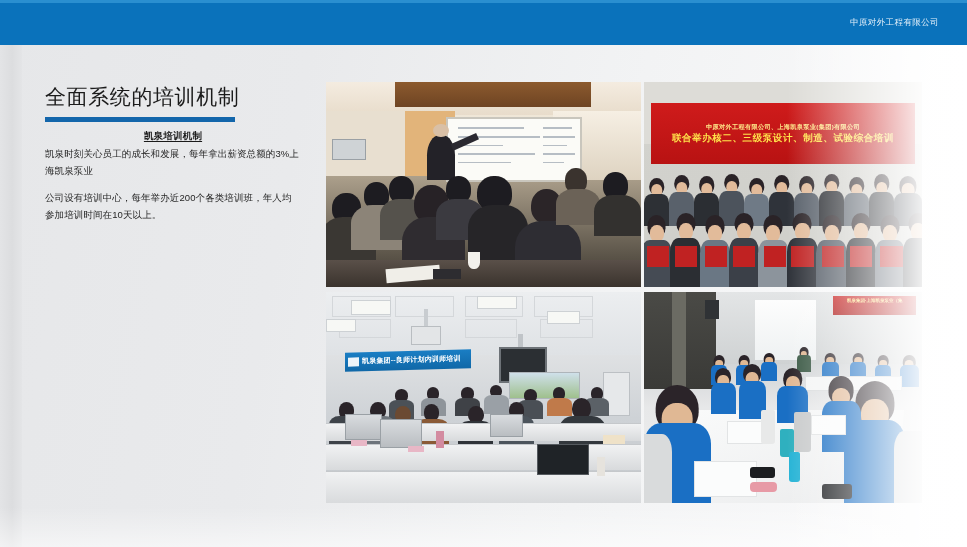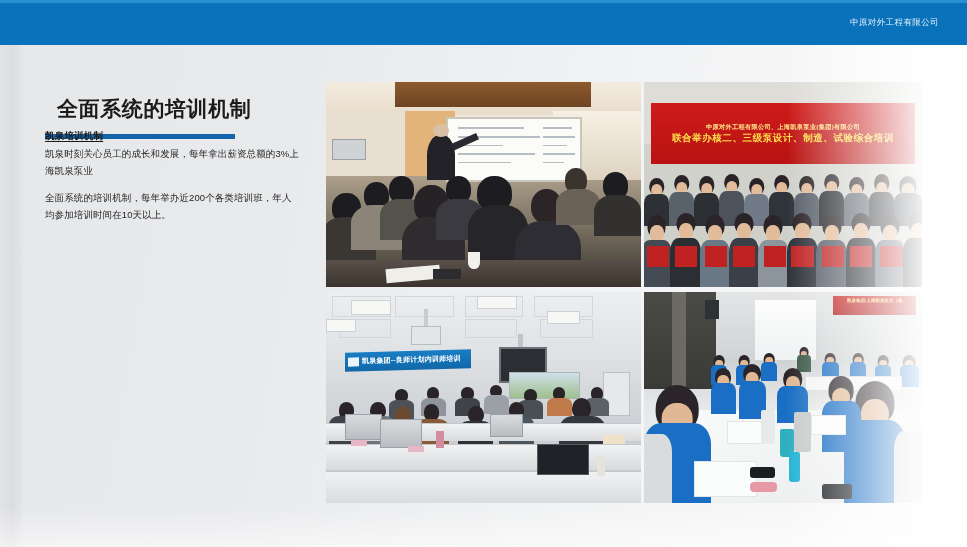--- a/index.html
+++ b/index.html
@@ -95,23 +95,23 @@
     white-space: nowrap;
   }
 
   
   .title-block {
     position: absolute;
     left: 45px; top: 84px;
     width: 260px;
   }
   .slide-title {
-    margin: 12px;
+    margin: 0;
     font-size: 21px;
-    font-weight: bold;
+    font-weight: normal;
     color: #1b1b1b;
     letter-spacing: 0.6px;
     line-height: 26px;
     white-space: nowrap;
   }
   .title-rule {
     margin-top: 7px;
     width: 190px;
     height: 5px;
     background: #1366ab;
@@ -123,20 +123,21 @@
     width: 256px;
   }
   .body-head {
     font-size: 9.5px;
     font-weight: bold;
     color: #1a1a1a;
     text-decoration: underline;
     text-underline-offset: 2px;
     line-height: 15px;
     letter-spacing: 0.2px;
+    text-align: center;
   }
   .body-para {
     font-size: 9.5px;
     color: #262626;
     line-height: 17px;
     letter-spacing: 0.1px;
     margin-top: 2px;
   }
   .body-para.second { margin-top: 10px; }
 
@@ -257,21 +258,21 @@
   <div class="header-slogan">中原对外工程有限公司</div>
 
   <div class="title-block">
     <h1 class="slide-title">全面系统的培训机制</h1>
     <div class="title-rule"></div>
   </div>
 
   <div class="body-block">
     <div class="body-head">凯泉培训机制</div>
     <div class="body-para">凯泉时刻关心员工的成长和发展，每年拿出薪资总额的3%上海凯泉泵业</div>
-    <div class="body-para second">全面系统的培训机制，每年举办近200个各类培训班，年人均参加培训时间在10天以上。</div>
+    <div class="body-para second">公司设有培训中心，每年举办近200个各类培训班，年人均参加培训时间在10天以上。</div>
   </div>
 
   <div class="photo-grid">
 
     <div class="photo p1">
       <div class="ceiling"></div>
       <div class="woodbeam"></div>
       <div class="wallL"></div>
       <div class="wallOr"></div>
       <div class="wallR"></div>

